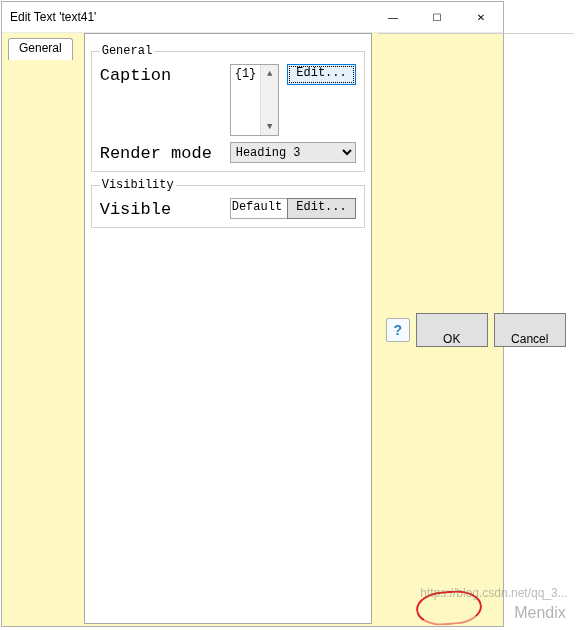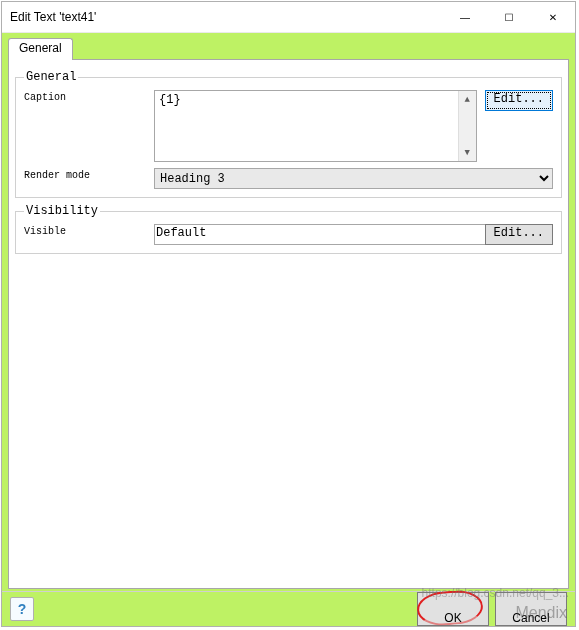--- a/index.html
+++ b/index.html
@@ -6,27 +6,27 @@
     margin: 0;
     padding: 0;
     width: 579px;
     height: 630px;
     font-family: "Segoe UI", Tahoma, sans-serif;
     font-size: 12px;
     background: #fff;
     overflow: hidden;
   }
   .window {
-    width: 575px;
+    width: 503px;
     height: 626px;
     border: 1px solid #b0b0b0;
     display: flex;
     flex-direction: column;
     box-sizing: border-box;
-    background: #bef264;
+    background: #fef9c3;
     margin: 1px;
   }
   .titlebar {
     height: 30px;
     flex: 0 0 30px;
     display: flex;
     align-items: center;
     background: #fff;
     border-bottom: 1px solid #eaeaea;
   }
@@ -46,21 +46,21 @@
     align-items: center;
     justify-content: center;
     font-family: "Segoe UI Symbol", sans-serif;
     font-size: 10px;
     color: #000;
   }
 
   .client {
     flex: 1;
     display: flex;
-    flex-direction: column;
+    flex-direction: row;
     box-sizing: border-box;
   }
 
   .tabs-area {
     padding: 4px 6px 0 6px;
   }
   .tab-strip {
     display: flex;
     position: relative;
     height: 22px;
@@ -118,21 +118,21 @@
   .row {
     display: flex;
     align-items: flex-start;
     margin-bottom: 6px;
   }
   .row:last-child { margin-bottom: 0; }
   .label {
     width: 130px;
     flex: 0 0 130px;
     font-family: "Courier New", monospace;
-    font-size: 10px;
+    font-size: 17px;
     color: #000;
     padding-top: 2px;
   }
   .field {
     flex: 1;
     display: flex;
     align-items: stretch;
   }
 
   .multiline-box {

